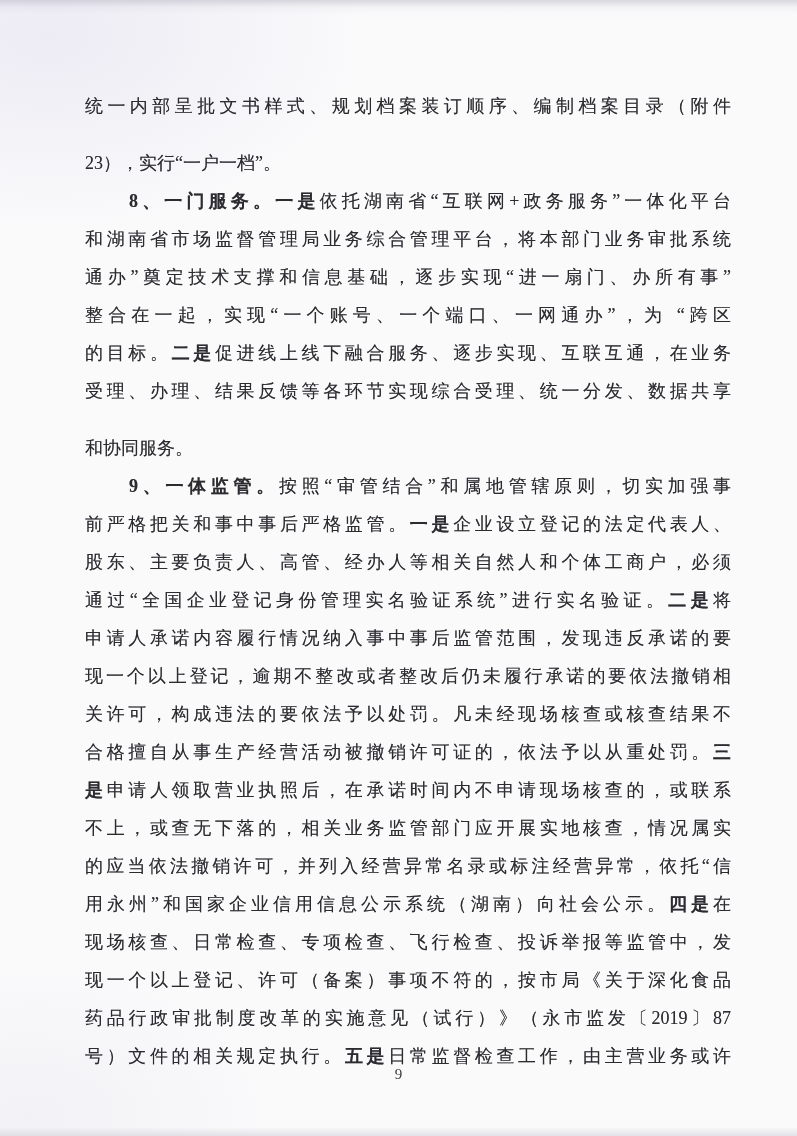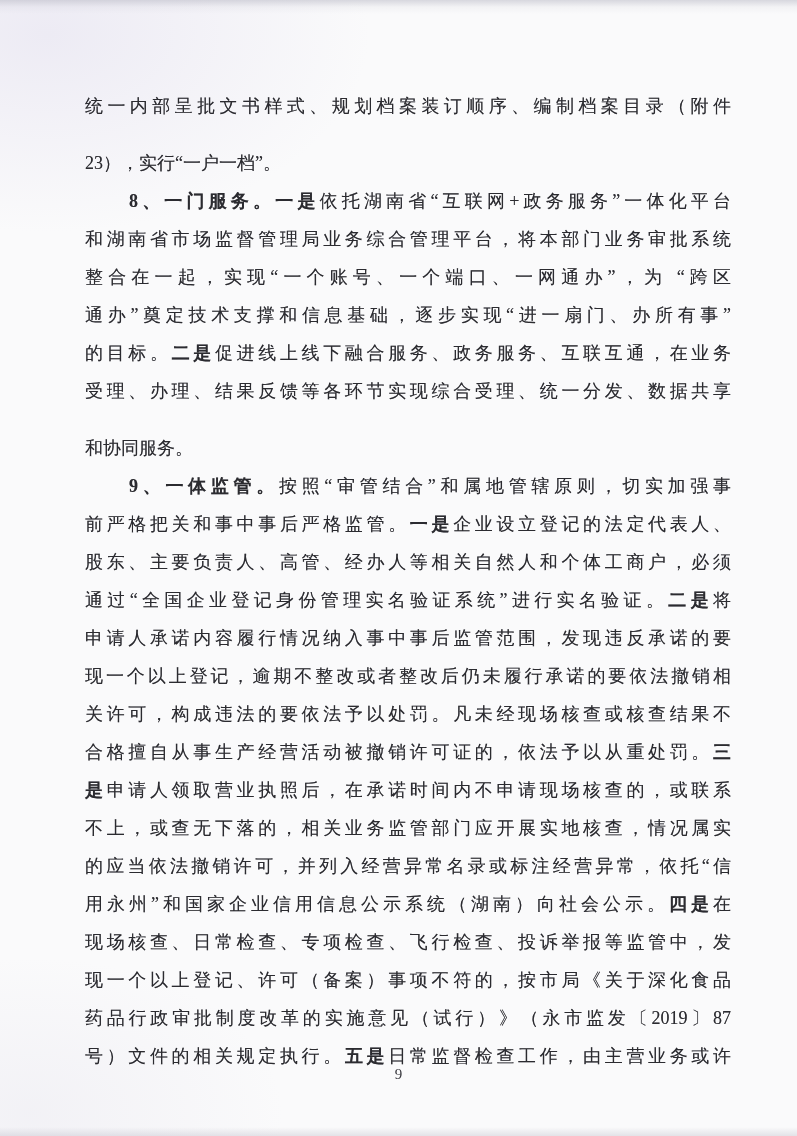--- a/index.html
+++ b/index.html
@@ -60,23 +60,23 @@
 </style>
 </head>
 <body>
 
 <div class="page">
   <div class="text-block">
       <div class="line"><span class="seg">统一内部呈批文书样式、规划档案装订顺序、编制档案目录（附件</span></div>
       <div class="line align-left"><span class="seg">23），实行“一户一档”。</span></div>
       <div class="line indent"><span class="seg bold">8、一门服务。</span><span class="seg bold">一是</span><span class="seg">依托湖南省“互联网+政务服务”一体化平台</span></div>
       <div class="line"><span class="seg">和湖南省市场监督管理局业务综合管理平台，将本部门业务审批系统</span></div>
+      <div class="line"><span class="seg">通办”奠定技术支撑和信息基础，逐步实现“进一扇门、办所有事”</span></div>
       <div class="line"><span class="seg">整合在一起，实现“一个账号、一个端口、一网通办”，为 “跨区</span></div>
-      <div class="line"><span class="seg">通办”奠定技术支撑和信息基础，逐步实现“进一扇门、办所有事”</span></div>
-      <div class="line"><span class="seg">的目标。</span><span class="seg bold">二是</span><span class="seg">促进线上线下融合服务、政务服务、互联互通，在业务</span></div>
+      <div class="line"><span class="seg">的目标。</span><span class="seg bold">二是</span><span class="seg">促进线上线下融合服务、逐步实现、互联互通，在业务</span></div>
       <div class="line"><span class="seg">受理、办理、结果反馈等各环节实现综合受理、统一分发、数据共享</span></div>
       <div class="line align-left"><span class="seg">和协同服务。</span></div>
       <div class="line indent"><span class="seg bold">9、一体监管。</span><span class="seg">按照“审管结合”和属地管辖原则，切实加强事</span></div>
       <div class="line"><span class="seg">前严格把关和事中事后严格监管。</span><span class="seg bold">一是</span><span class="seg">企业设立登记的法定代表人、</span></div>
       <div class="line"><span class="seg">股东、主要负责人、高管、经办人等相关自然人和个体工商户，必须</span></div>
       <div class="line"><span class="seg">通过“全国企业登记身份管理实名验证系统”进行实名验证。</span><span class="seg bold">二是</span><span class="seg">将</span></div>
       <div class="line"><span class="seg">申请人承诺内容履行情况纳入事中事后监管范围，发现违反承诺的要</span></div>
       <div class="line"><span class="seg">现一个以上登记，逾期不整改或者整改后仍未履行承诺的要依法撤销相</span></div>
       <div class="line"><span class="seg">关许可，构成违法的要依法予以处罚。凡未经现场核查或核查结果不</span></div>
       <div class="line"><span class="seg">合格擅自从事生产经营活动被撤销许可证的，依法予以从重处罚。</span><span class="seg bold">三</span></div>

